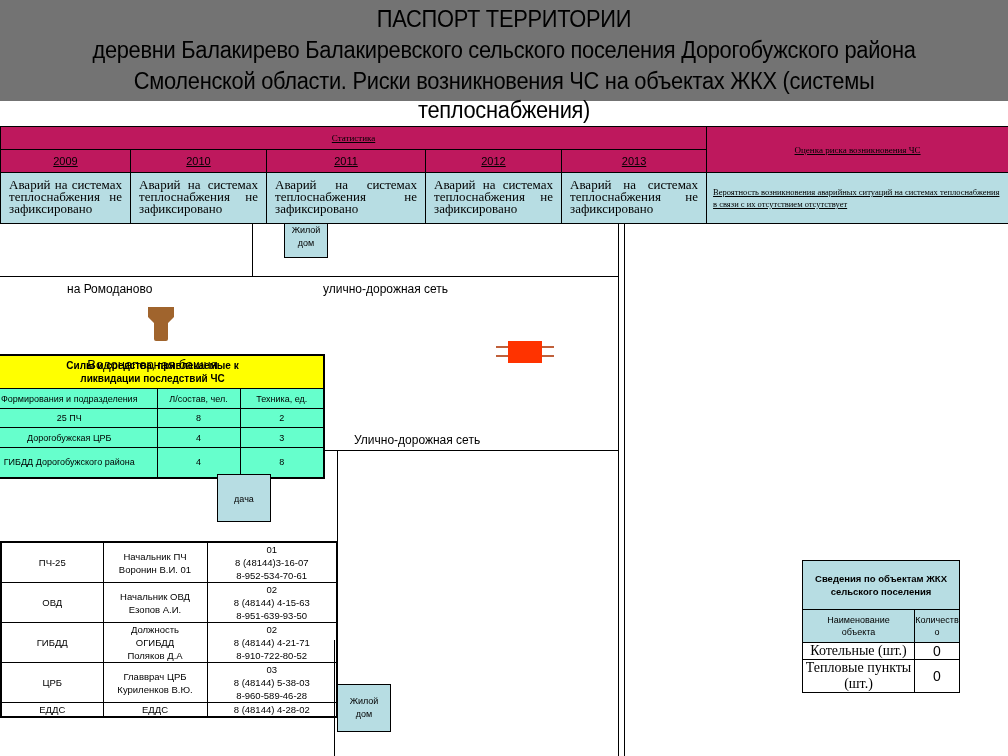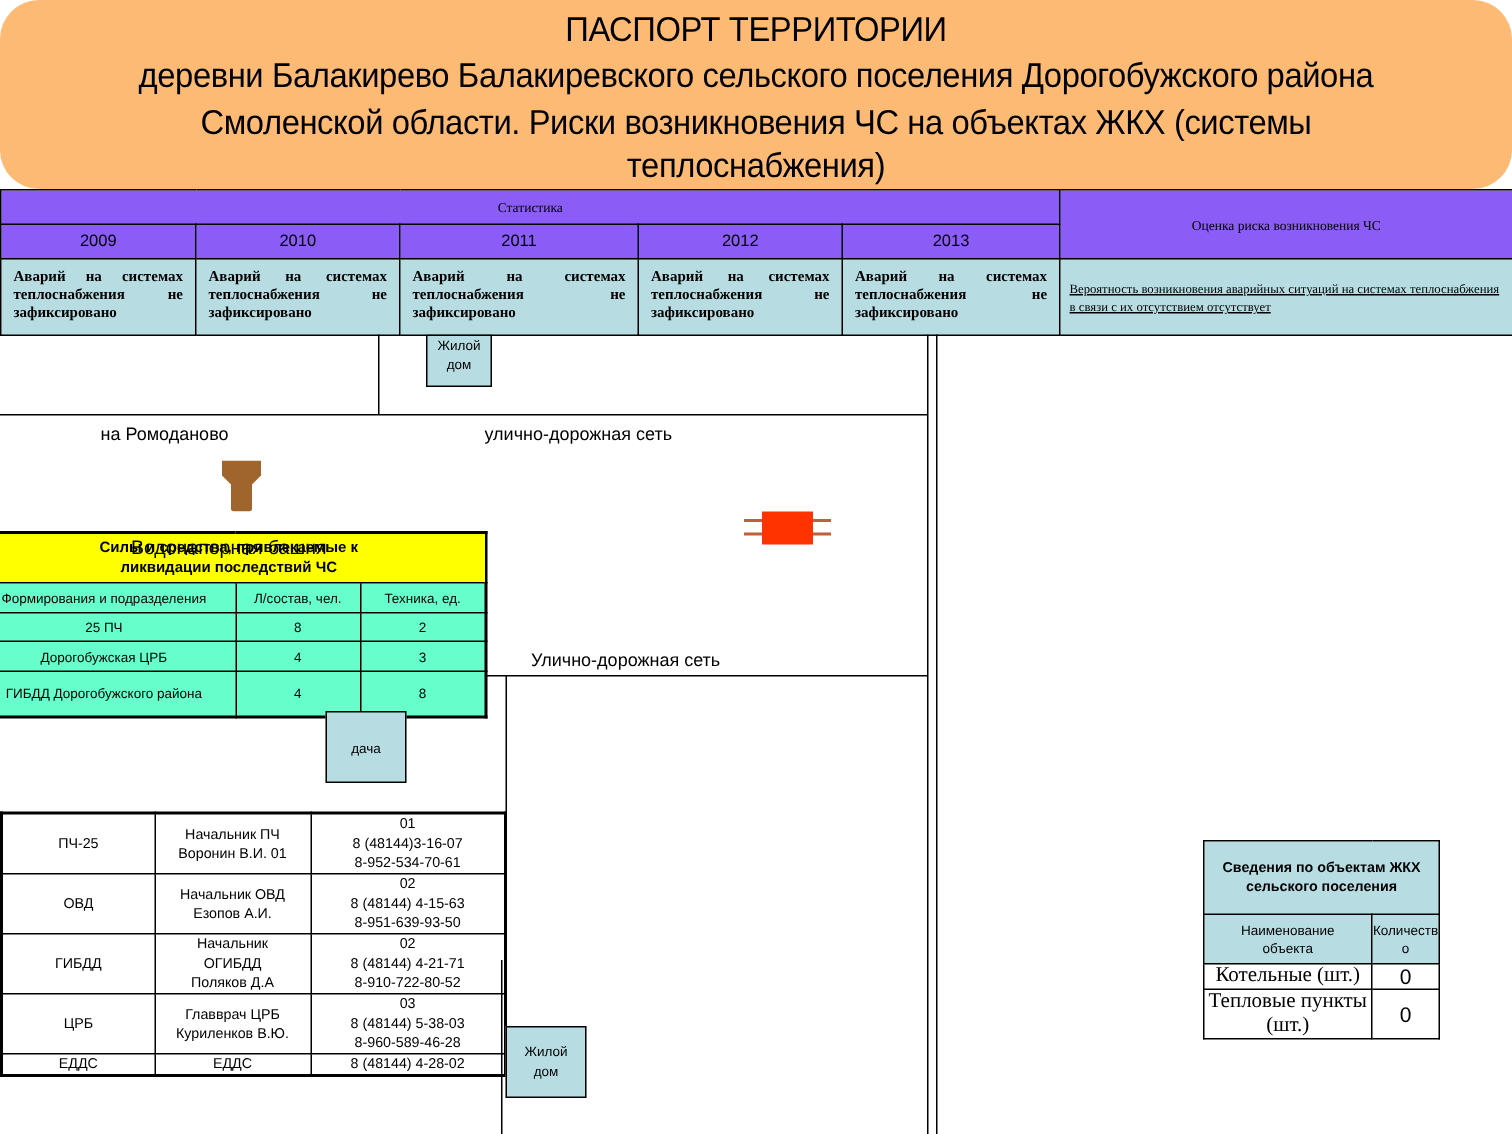--- a/index.html
+++ b/index.html
@@ -3,42 +3,41 @@
 <meta charset="utf-8">
 <style>
   html, body { margin: 0; padding: 0; }
   body {
     width: 1008px; height: 756px; position: relative; overflow: hidden;
     background: #ffffff; font-family: "Liberation Sans", sans-serif; color: #000;
   }
   .abs { position: absolute; }
   
   .title-bar {
-    left: 0; top: 0; width: 1008px; height: 126px; background: #fdba74; border-radius: 26px;
+    left: 0; top: 0; width: 1008px; height: 101px; background: #737373;
   }
   .title-line {
     position: absolute; left: 0; width: 1008px; text-align: center;
     font-family: "Liberation Sans", sans-serif; font-size: 23px; line-height: 31px;
     letter-spacing: -0.3px; transform: scaleX(0.95); transform-origin: center;
   }
   
   .stat-table {
     left: 0; top: 126px; width: 1008px; height: 97px; border-collapse: collapse;
     table-layout: fixed;
   }
   .stat-table td { border: 1px solid #000; padding: 0; vertical-align: middle; }
-  .yellow { background: #8b5cf6; }
+  .yellow { background: #be185d; text-decoration: underline; }
   .blue { background: #b7dde3; }
   .stat-head { font-family: "Liberation Serif", serif; font-size: 9px; text-align: center; height: 22px; }
   .year { font-size: 11px; text-align: center; height: 22px; }
   .stat-cell {
-    font-family: "Liberation Serif", serif; font-size: 10px; line-height: 12px;
+    font-family: "Liberation Serif", serif; font-size: 13px; line-height: 12px;
     text-align: justify; text-align-last: left; padding: 6px 8px 6px 8px !important;
     vertical-align: top !important;
-    font-weight: bold;
   }
   .risk-cell {
     font-family: "Liberation Serif", serif; font-size: 8.5px; line-height: 12px;
     padding: 12px 6px !important; text-align: left; text-decoration: underline;
   }
   .risk-head { font-family: "Liberation Serif", serif; font-size: 9px; text-align: center; }
   
   .hline { height: 1px; background: #000; }
   .vline { width: 1px; background: #000; }
   .label { font-size: 12px; white-space: nowrap; }
@@ -210,21 +209,21 @@
         </td>
     <td>
           <div>02</div>
           <div>8 (48144) 4-15-63</div>
           <div>8-951-639-93-50</div>
         </td>
   </tr>
   <tr style="height:40px">
     <td>ГИБДД</td>
     <td>
-          <div>Начальник</div>
+          <div>Должность</div>
           <div>ОГИБДД</div>
           <div>Поляков Д.А</div>
         </td>
     <td>
           <div>02</div>
           <div>8 (48144) 4-21-71</div>
           <div>8-910-722-80-52</div>
         </td>
   </tr>
   <tr style="height:40px">

